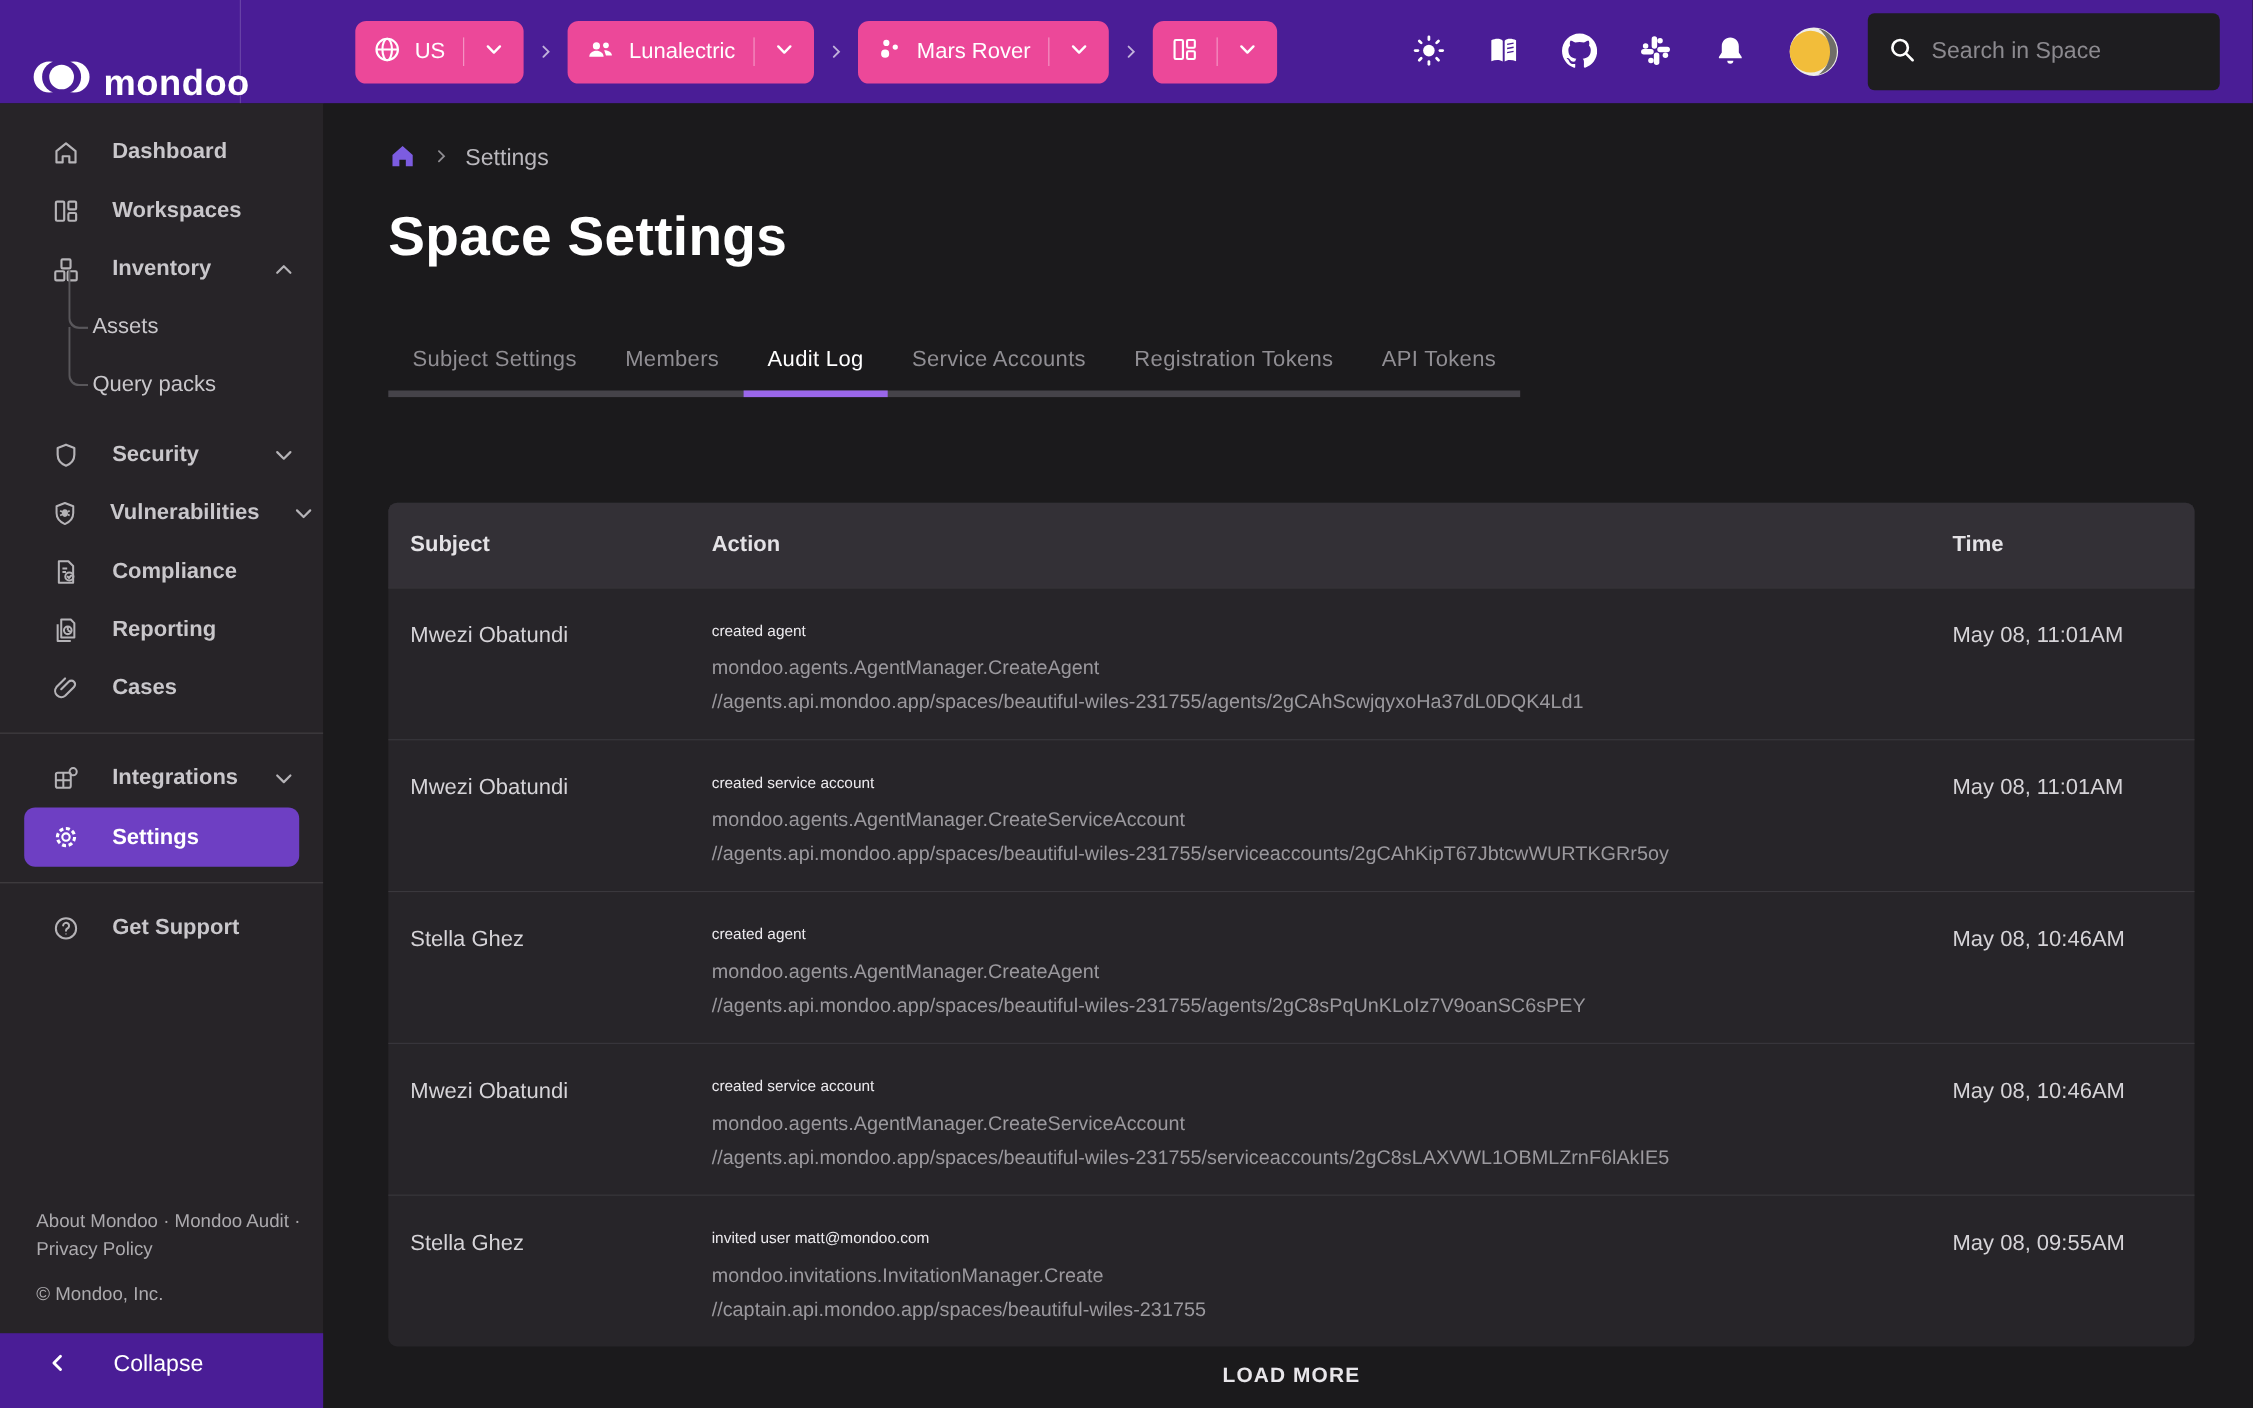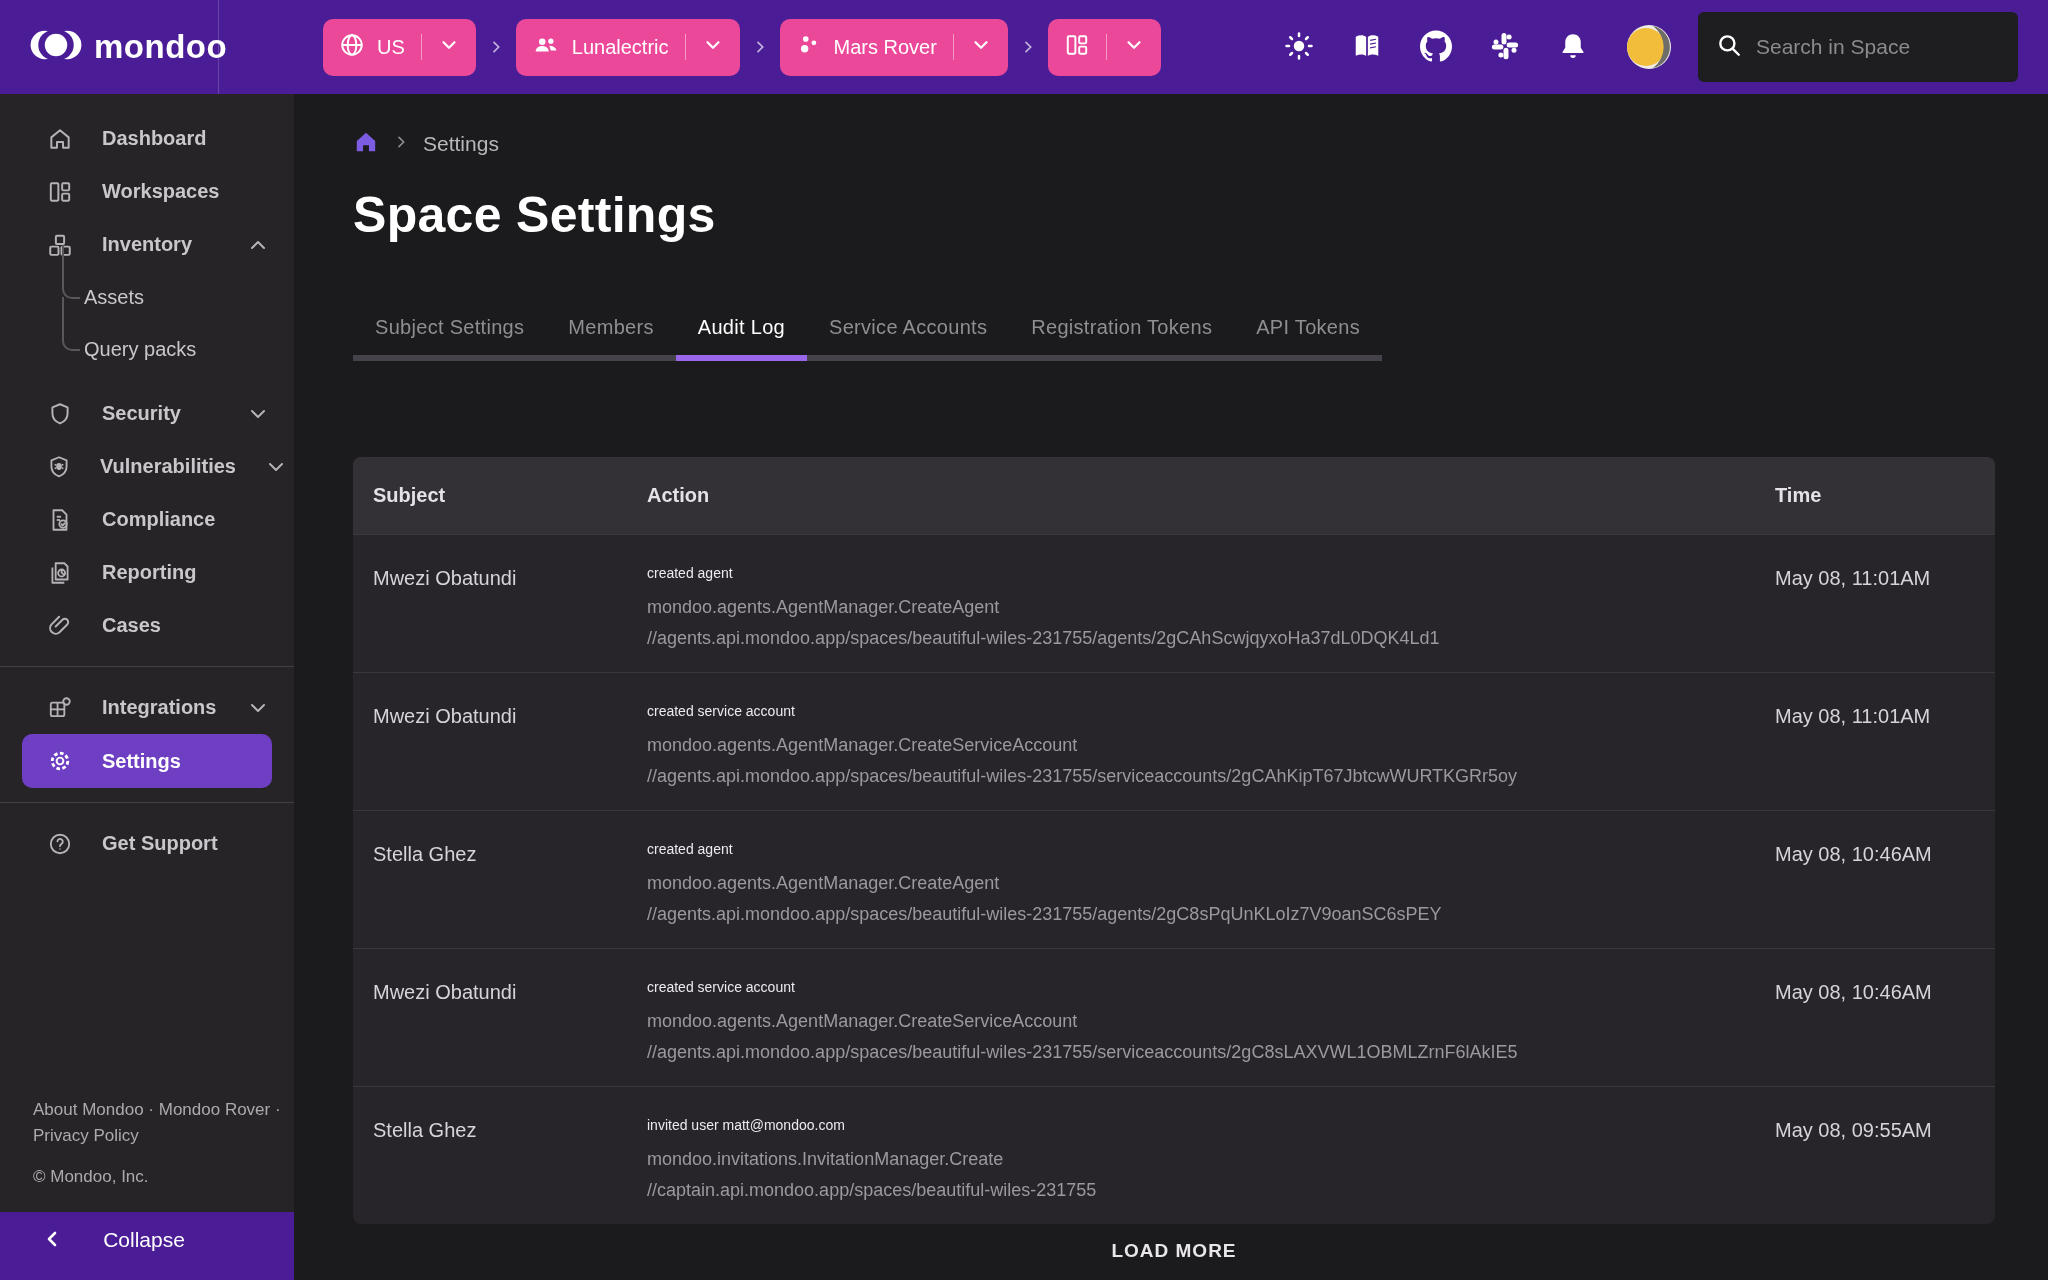--- a/index.html
+++ b/index.html
@@ -2,21 +2,21 @@
 <html><head>
 <meta charset="utf-8">
 <style>
   * { margin:0; padding:0; box-sizing:border-box; }
   html,body { width:2048px; height:1280px; overflow:hidden; background:#1b1a1c;
     font-family:"Liberation Sans", sans-serif; color:#e8e6ea; }
   .app { width:2048px; height:1280px; display:flex; flex-direction:column; }
 
   
   .topbar { height:94px; flex:0 0 94px; background:#4a1d96; display:flex; align-items:center; }
-  .brand { width:219px; height:100%; display:flex; align-items:center; gap:12px;
+  .brand { width:219px; height:100%; display:flex; align-items:flex-end; gap:12px;
     padding-left:30px; border-right:1px solid rgba(255,255,255,0.18); }
   .brand-text { color:#fff; font-size:33px; font-weight:700; letter-spacing:0.5px; }
   .selectors { display:flex; align-items:center; margin-left:104px; gap:0; }
   .pill { height:57px; background:#ec4899; border-radius:10px; display:flex; align-items:center;
     padding:0 16px; gap:12px; color:#fff; cursor:pointer; }
   .pill-label { font-size:20px; color:#fff; white-space:nowrap; }
   .pill-div { width:1px; height:26px; background:rgba(255,255,255,0.45); margin:0 4px; }
   .crumb-sep { margin:0 12px; display:flex; align-items:center; opacity:0.65; }
   .top-actions { display:flex; align-items:center; gap:38px; margin-left:auto; margin-right:26px; }
   .icon-btn { background:none; border:none; color:#fff; display:flex; align-items:center; cursor:pointer; }
@@ -435,21 +435,21 @@
             <circle cx="12" cy="16.6" r="0.6" fill="currentColor" stroke="none"></circle>
           </svg>
         </span>
         <span class="nav-label" data-interactable="false">Get Support</span>
       </div>
 
       <div class="sidebar-footer" data-interactable="false">
         <div class="footer-links" data-interactable="false">
           <span data-interactable="true">About Mondoo</span>
           <span data-interactable="false">·</span>
-          <span data-interactable="true">Mondoo Rover</span>
+          <span data-interactable="true">Mondoo Audit</span>
           <span data-interactable="false">·</span>
           <span data-interactable="true">Privacy Policy</span>
         </div>
         <div data-interactable="false">© Mondoo, Inc.</div>
       </div>
 
       <button class="collapse-btn" data-interactable="true">
         <span data-interactable="false">
           <svg width="24" height="24" viewBox="0 0 24 24" fill="none" stroke="#fff" stroke-width="2.6" stroke-linecap="round" stroke-linejoin="round">
               <polyline points="15 6 9 12 15 18"></polyline>

